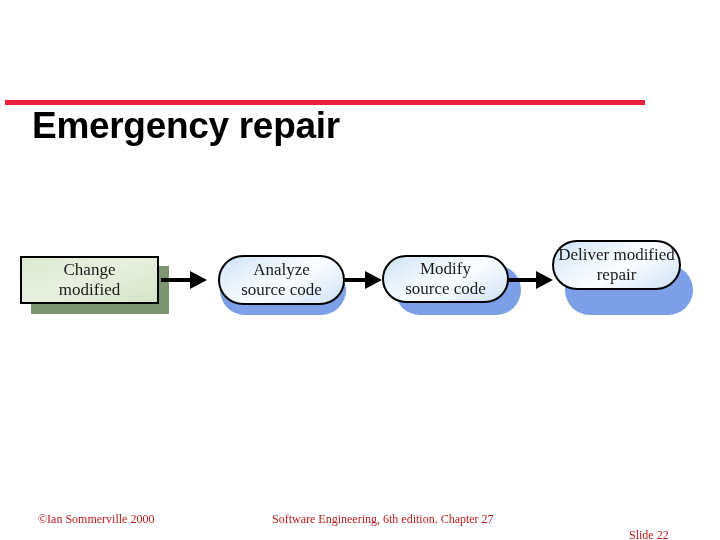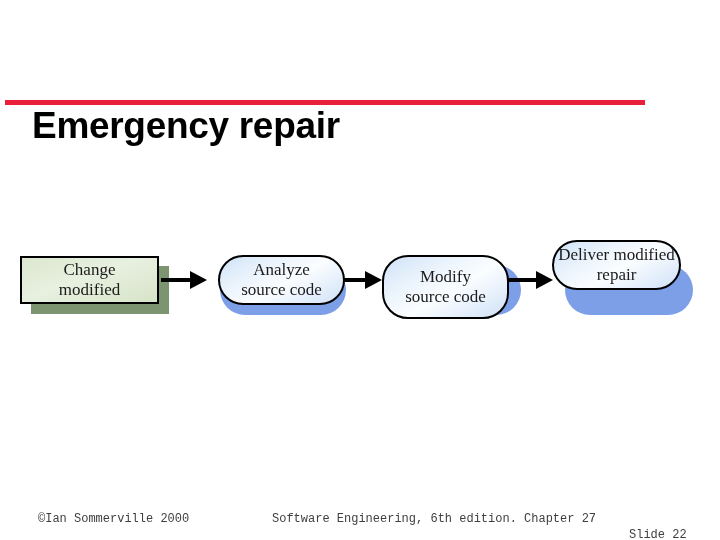--- a/index.html
+++ b/index.html
@@ -112,23 +112,23 @@
     border-left: 17px solid #000000;
   }
 
   
   .footer {
     position: absolute;
     left: 0;
     top: 512px;
     width: 720px;
     height: 20px;
-    font-family: Liberation Mono, monospace;
+    font-family: Liberation Serif, serif;
     font-size: 12px;
-    color: #404040;
+    color: #b91c1c;
   }
   .footer-left {
     position: absolute;
     left: 38px;
     top: 0;
     white-space: nowrap;
   }
   .footer-center {
     position: absolute;
     left: 272px;
@@ -173,21 +173,21 @@
         <span>source code</span>
       </span>
     </div>
 
     <div class="arrow" style="left:336px; top:270px; width:46px;">
       <div class="shaft" style="width:30px;"></div>
       <div class="head" style="left:29px;"></div>
     </div>
 
     <div class="shadow shadow-round" style="left:395px; top:265px; width:126px; height:50px;"></div>
-    <div class="node node-round" style="left:382px; top:255px; width:127px; height:64px;">
+    <div class="node node-round" style="left:382px; top:255px; width:127px; height:48px;">
       <span>
         <span>Modify</span><br>
         <span>source code</span>
       </span>
     </div>
 
     <div class="arrow" style="left:505px; top:270px; width:48px;">
       <div class="shaft" style="width:32px;"></div>
       <div class="head" style="left:31px;"></div>
     </div>

